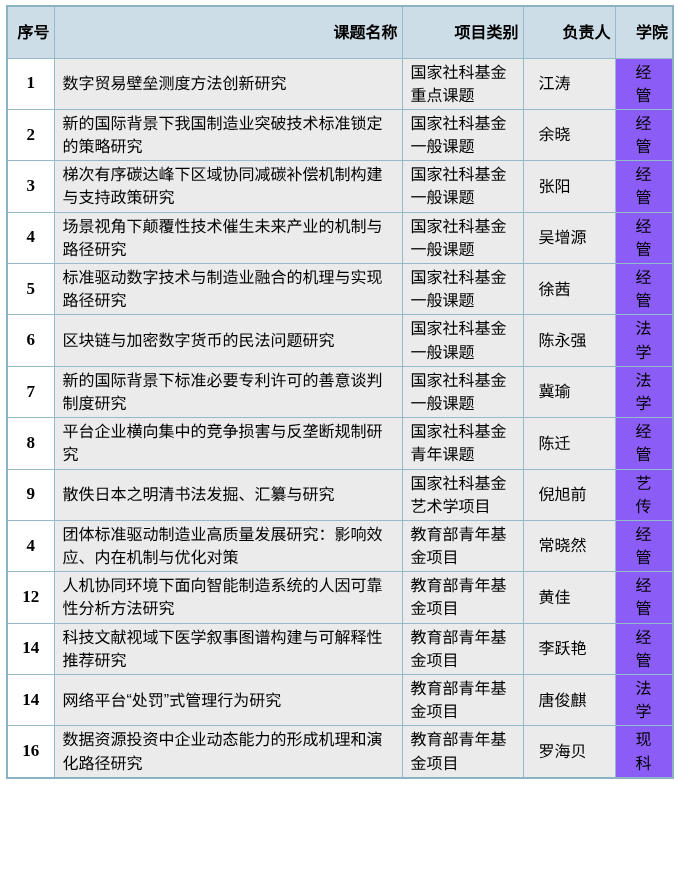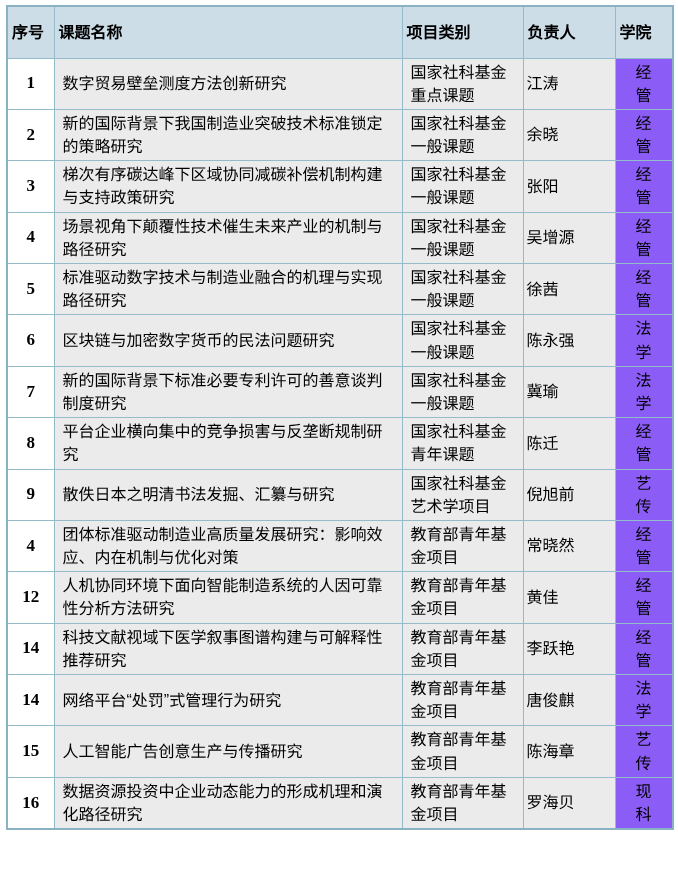--- a/index.html
+++ b/index.html
@@ -31,21 +31,21 @@
     line-height: 1.45;
     vertical-align: middle;
     overflow: hidden;
     word-break: break-word;
   }
   
   table.projects th {
     height: 52px;
     background: #ccdde7;
     font-weight: bold;
-    text-align: left;
+    text-align: right;
     padding: 2px 4px;
   }
   
   table.projects td {
     height: 50px;
     background: #ebebeb;
     padding: 2px 6px 2px 8px;
     text-align: left;
   }
   table.projects td.col-no {
@@ -54,21 +54,21 @@
     font-family: "Liberation Serif", serif;
     font-weight: bold;
     font-size: 17px;
     padding: 2px;
   }
   table.projects td.col-college {
     background: #8b5cf6;
     padding-left: 20px;
   }
   table.projects td.col-leader {
-    padding-left: 3px;
+    padding-left: 15px;
   }
 </style>
 </head>
 <body>
 
 <div class="page">
   <table class="projects">
     <colgroup>
       <col style="width:47px">
       <col style="width:348px">
@@ -184,27 +184,20 @@
   </tr>
 
   <tr>
     <td class="col-no">14</td>
     <td class="col-title">网络平台“处罚”式管理行为研究</td>
     <td class="col-category">教育部青年基金项目</td>
     <td class="col-leader">唐俊麒</td>
     <td class="col-college">法学</td>
   </tr>
 
-  <tr>
-    <td class="col-no">15</td>
-    <td class="col-title">人工智能广告创意生产与传播研究</td>
-    <td class="col-category">教育部青年基金项目</td>
-    <td class="col-leader">陈海章</td>
-    <td class="col-college">艺传</td>
-  </tr>
 
   <tr>
     <td class="col-no">16</td>
     <td class="col-title">数据资源投资中企业动态能力的形成机理和演化路径研究</td>
     <td class="col-category">教育部青年基金项目</td>
     <td class="col-leader">罗海贝</td>
     <td class="col-college">现科</td>
   </tr>
 </tbody>
   </table>

